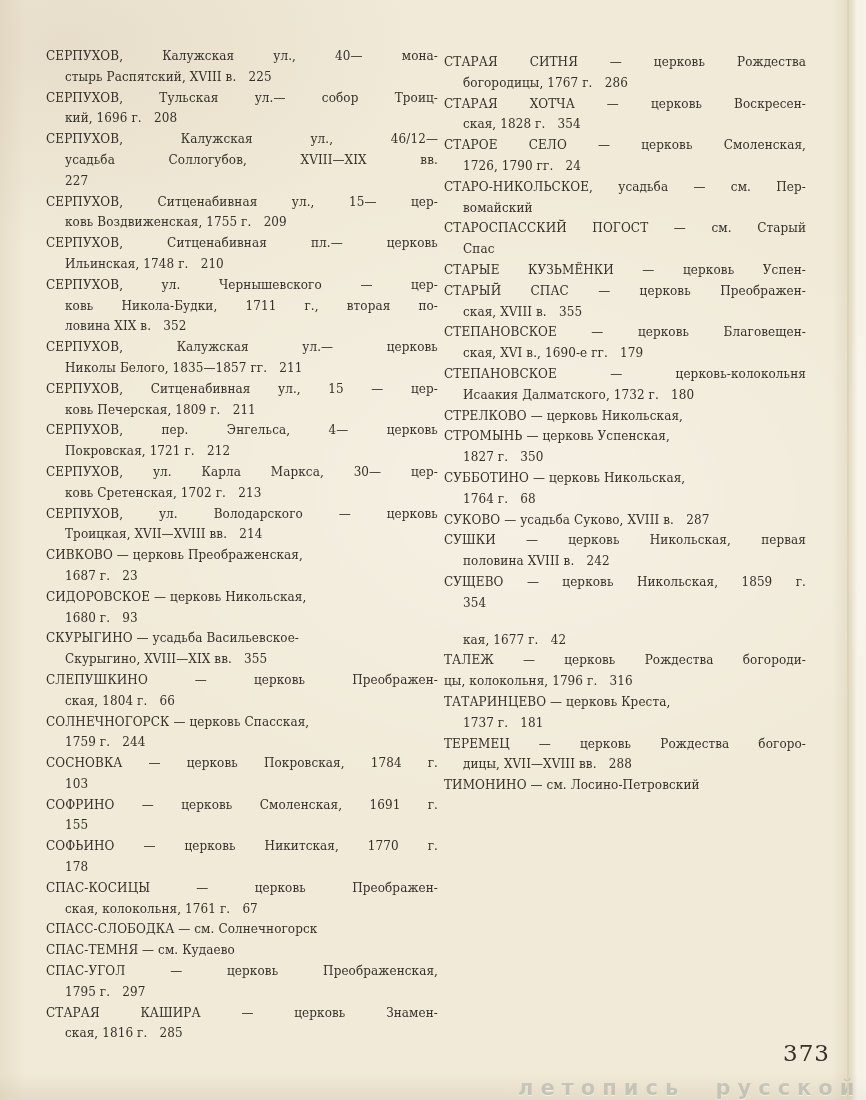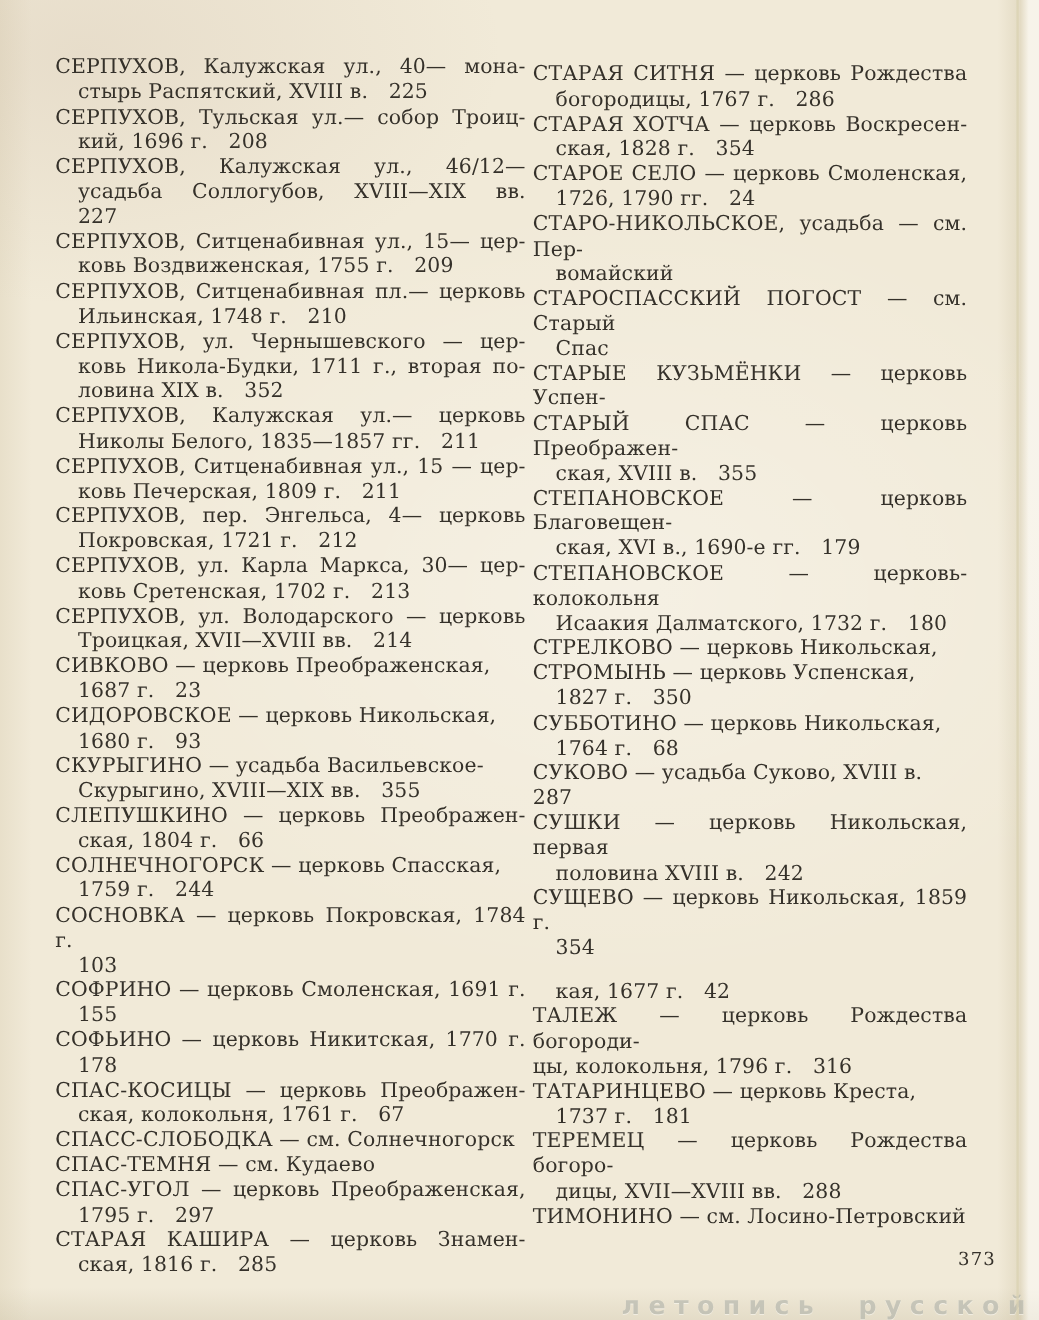--- a/index.html
+++ b/index.html
@@ -25,33 +25,33 @@
       linear-gradient(90deg, rgba(205,192,160,0.25) 0%, rgba(0,0,0,0) 3%, rgba(0,0,0,0) 96%, rgba(196,184,150,0.30) 98.2%, rgba(255,255,255,0.45) 99%),
       linear-gradient(0deg, rgba(180,170,140,0.22) 0%, rgba(0,0,0,0) 2.5%),
       var(--paper);
   }
   .page-edge{
     position:absolute;left:847px;top:0;width:2px;height:1100px;
     background:var(--edge);opacity:.75;
   }
   .col{
     position:absolute;
-    font-size:17px;
+    font-size:12px;
     line-height:20.8px;
     letter-spacing:.1px;
   }
   .col-left{left:46px;top:46px;width:392px;}
   .col-right{left:444px;top:52px;width:362px;}
   .block + .block{margin-top:16px;}
   .line{white-space:pre-wrap;}
   .line.j{white-space:normal;text-align:justify;text-align-last:justify;}
   .line.i{padding-left:19px;}
   .page-number{
     position:absolute;left:760px;top:1040px;width:70px;
-    font-size:15px;text-align:right;letter-spacing:1px;
+    font-size:23px;text-align:right;letter-spacing:1px;
   }
   .watermark{
     position:absolute;left:518px;top:1076px;
     font-family:"DejaVu Sans","Liberation Sans",sans-serif;
     font-size:21px;font-weight:bold;
     letter-spacing:7px;word-spacing:16px;
     color:var(--watermark);
     opacity:.55;
     white-space:nowrap;
     text-shadow:0 1px 0 rgba(255,255,255,.8);

